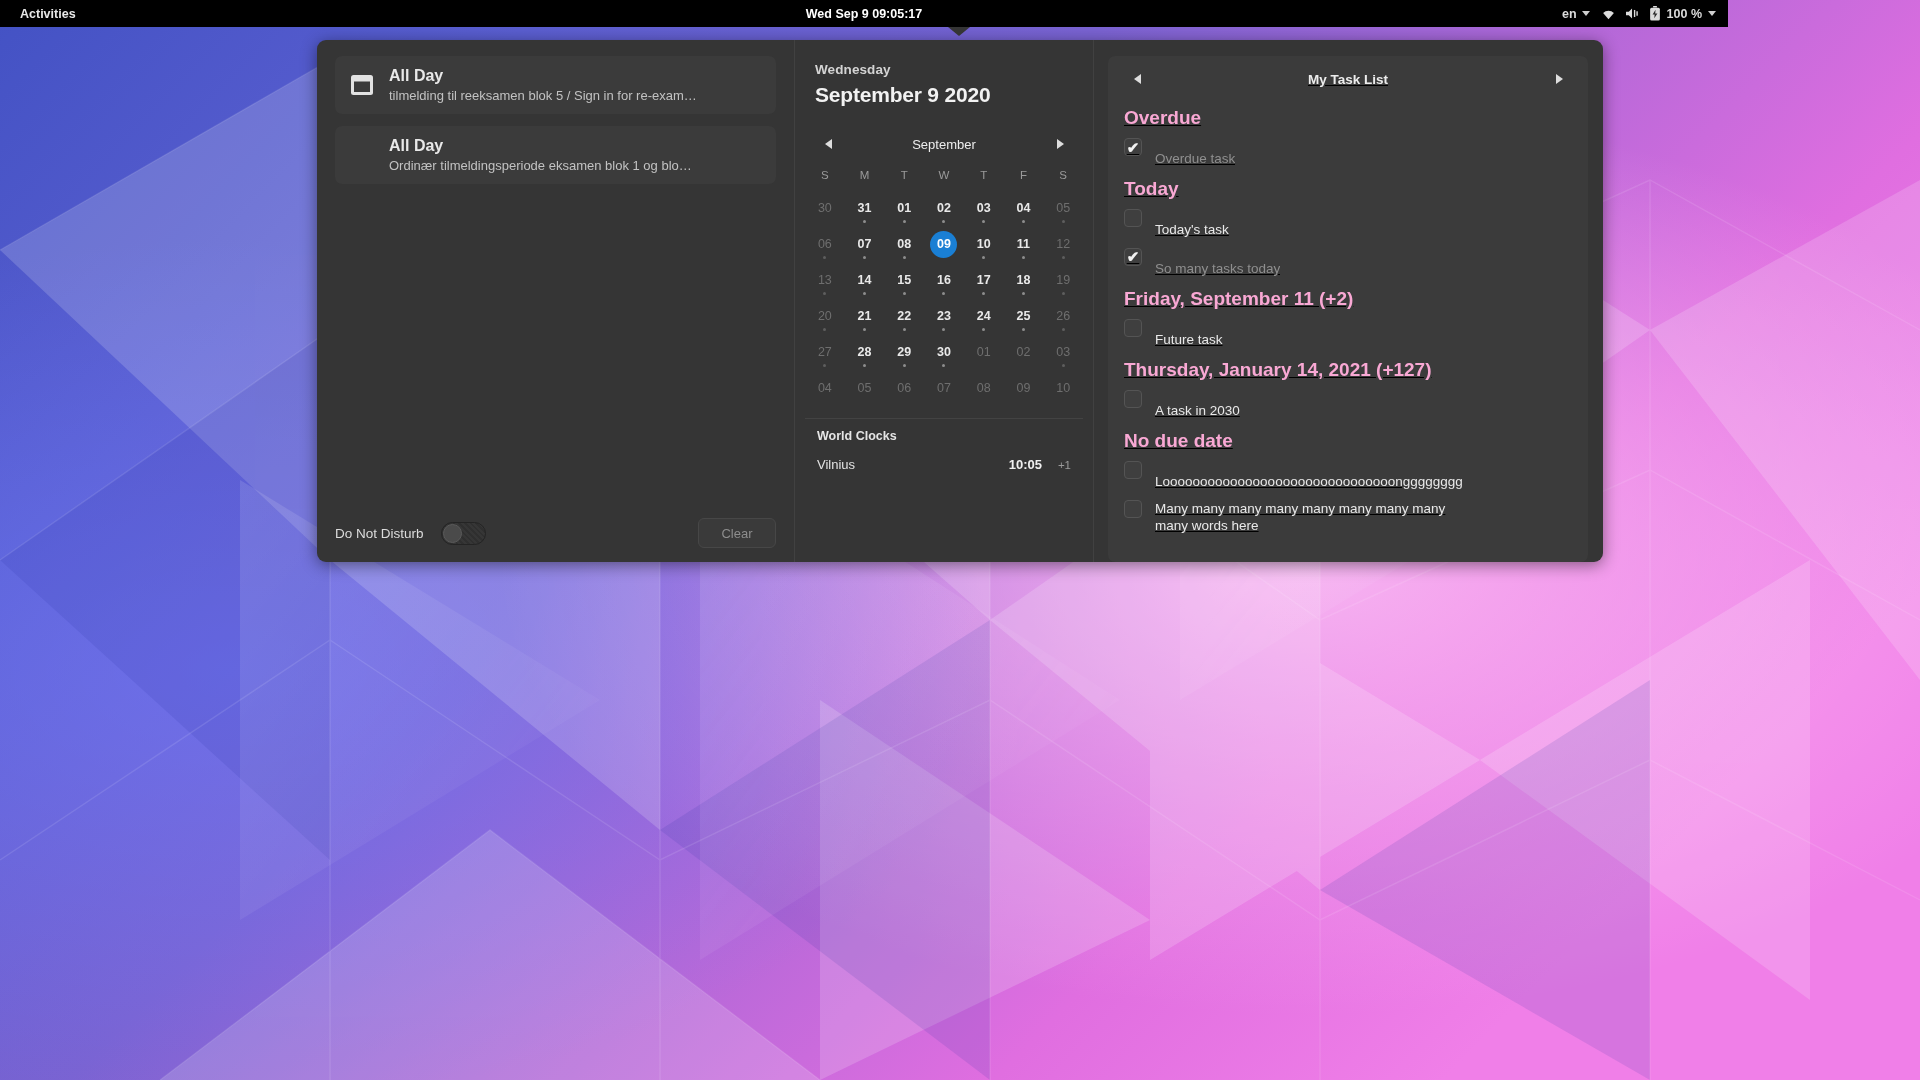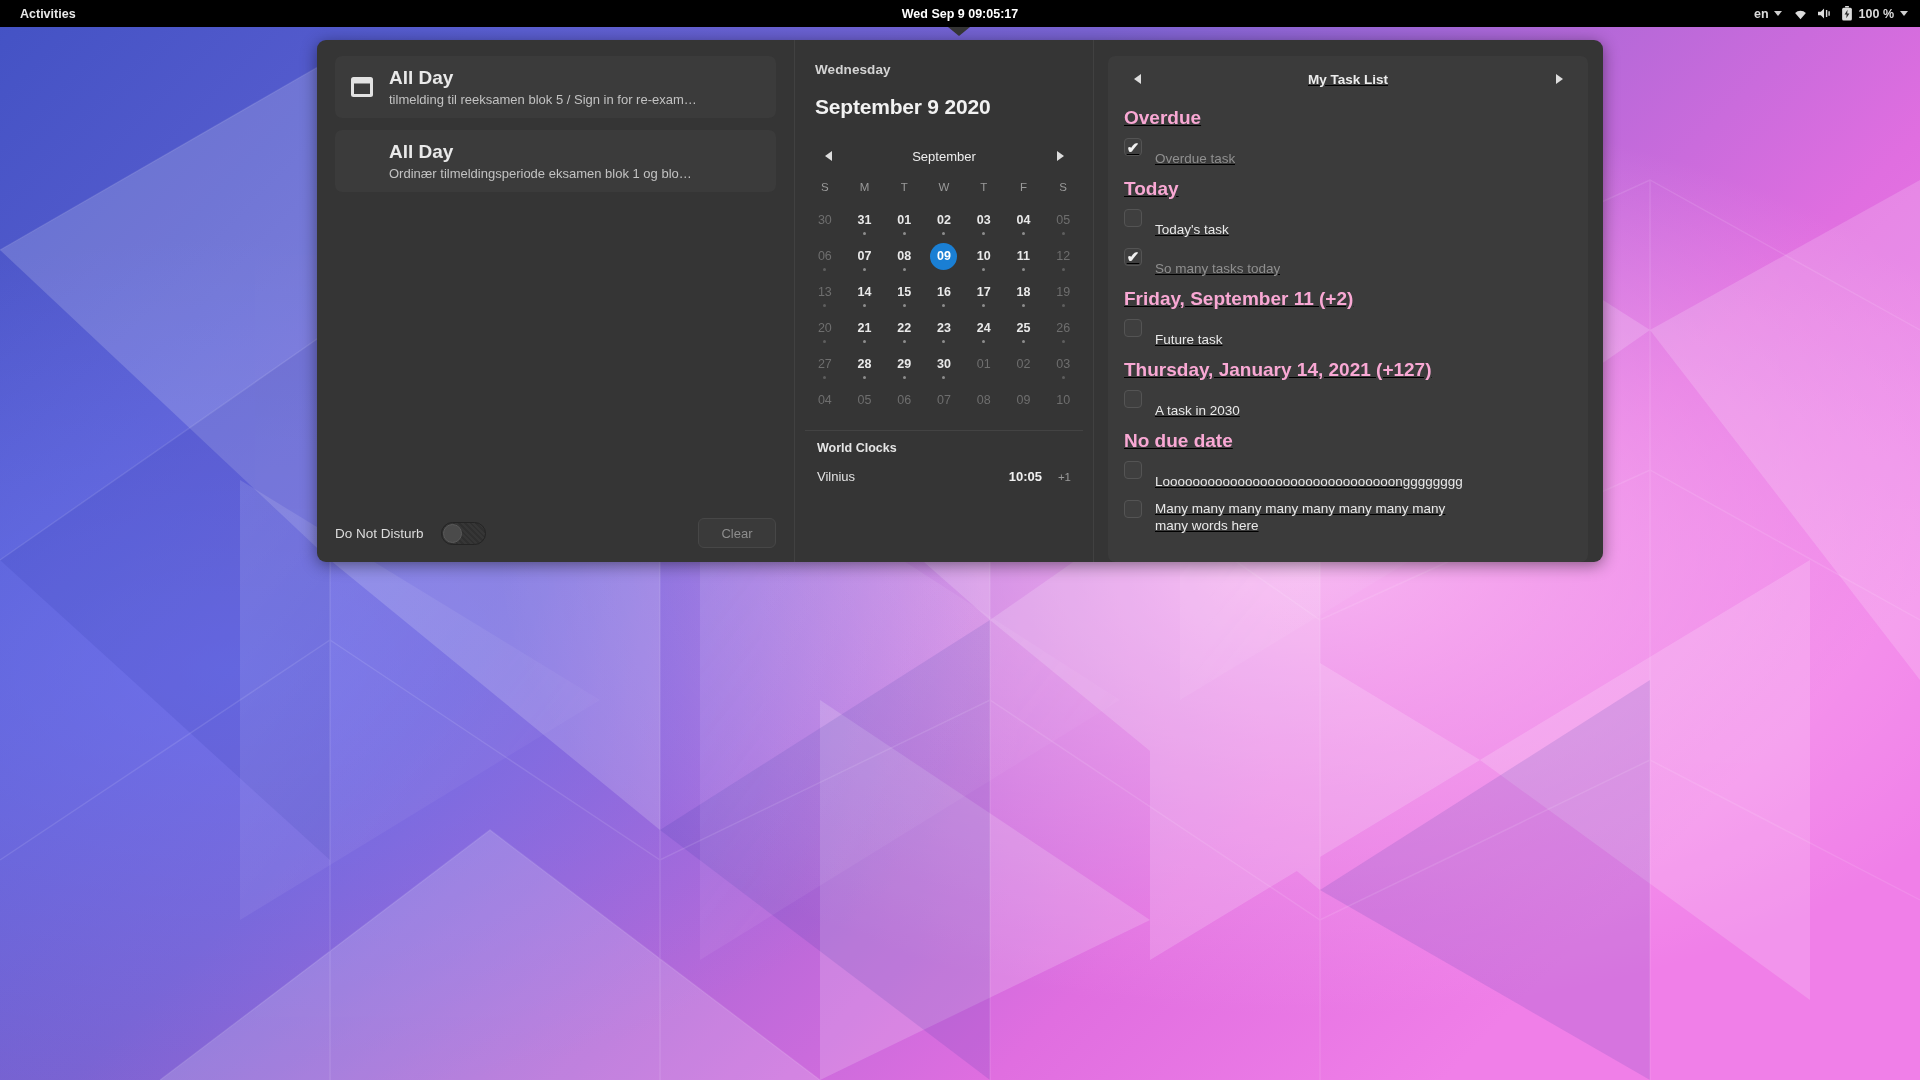--- a/index.html
+++ b/index.html
@@ -10,21 +10,21 @@
     position:relative;
     -webkit-font-smoothing:antialiased;
   }
 
   
   #wallpaper { position:absolute; inset:0; z-index:0; overflow:hidden; }
   #wallpaper svg { display:block; width:1920px; height:1080px; }
 
   
   .topbar {
-    position:absolute; top:0; left:0; width:1920px; height:27px;
+    position:absolute; top:0; left:0; width:1728px; height:27px;
     background:#000; z-index:30;
     display:flex; align-items:center;
     font-size:12.5px; color:#e6e6e6; font-weight:bold;
   }
   .tb-left { position:absolute; left:14px; display:flex; align-items:center; gap:7px; }
   .tb-activities { padding:3px 6px; border-radius:4px; color:#e8e8e8; font-weight:bold; font-size:12.5px; }
   .tb-center {
     position:absolute; left:50%; transform:translateX(-50%);
     display:flex; align-items:center; gap:9px;
     font-weight:bold; font-size:12.5px; color:#ffffff;
@@ -67,21 +67,21 @@
   .notif {
     background:#3b3b3b; border-radius:7px;
     padding:11px 13px; display:flex; align-items:center; gap:14px;
     min-height:58px;
   }
   .notif-icon {
     width:27px; height:27px; flex:0 0 27px;
     display:flex; align-items:center; justify-content:center;
   }
   .notif-body { display:flex; flex-direction:column; gap:3px; overflow:hidden; min-width:0; }
-  .notif-title { font-size:19px; font-weight:bold; color:#e9e9e9; white-space:nowrap; }
+  .notif-title { font-size:16px; font-weight:bold; color:#e9e9e9; white-space:nowrap; }
   .notif-sub {
     font-size:13px; color:#c2c2c2; white-space:nowrap;
     overflow:hidden; text-overflow:ellipsis; max-width:352px;
   }
 
   .left-bottom {
     position:absolute; left:18px; right:18px; bottom:14px;
     display:flex; align-items:center; justify-content:space-between;
   }
   .dnd-wrap { display:flex; align-items:center; gap:17px; }
@@ -105,21 +105,21 @@
 
   
   .col-mid {
     width:300px; padding:22px 0 0 0;
     display:flex; flex-direction:column;
     border-left:1px solid #414141;
     border-right:1px solid #414141;
   }
   .cal-head { padding:0 20px 8px 20px; }
   .cal-weekday { font-size:13.5px; color:#d4d4d4; font-weight:bold; letter-spacing:.1px; }
-  .cal-date-big { font-size:21px; font-weight:bold; color:#f2f2f2; margin-top:18px; letter-spacing:-.2px; }
+  .cal-date-big { font-size:21px; font-weight:bold; color:#f2f2f2; margin-top:6px; letter-spacing:-.2px; }
 
   .cal-card { margin:14px 10px 0 10px; }
   .cal-nav {
     display:flex; align-items:center; justify-content:space-between;
     padding:4px 12px 10px 12px;
   }
   .cal-nav-title { font-size:13px; font-weight:normal; color:#ededed; }
   .nav-arrow {
     width:22px; height:22px; display:flex; align-items:center; justify-content:center;
     color:#e0e0e0;

